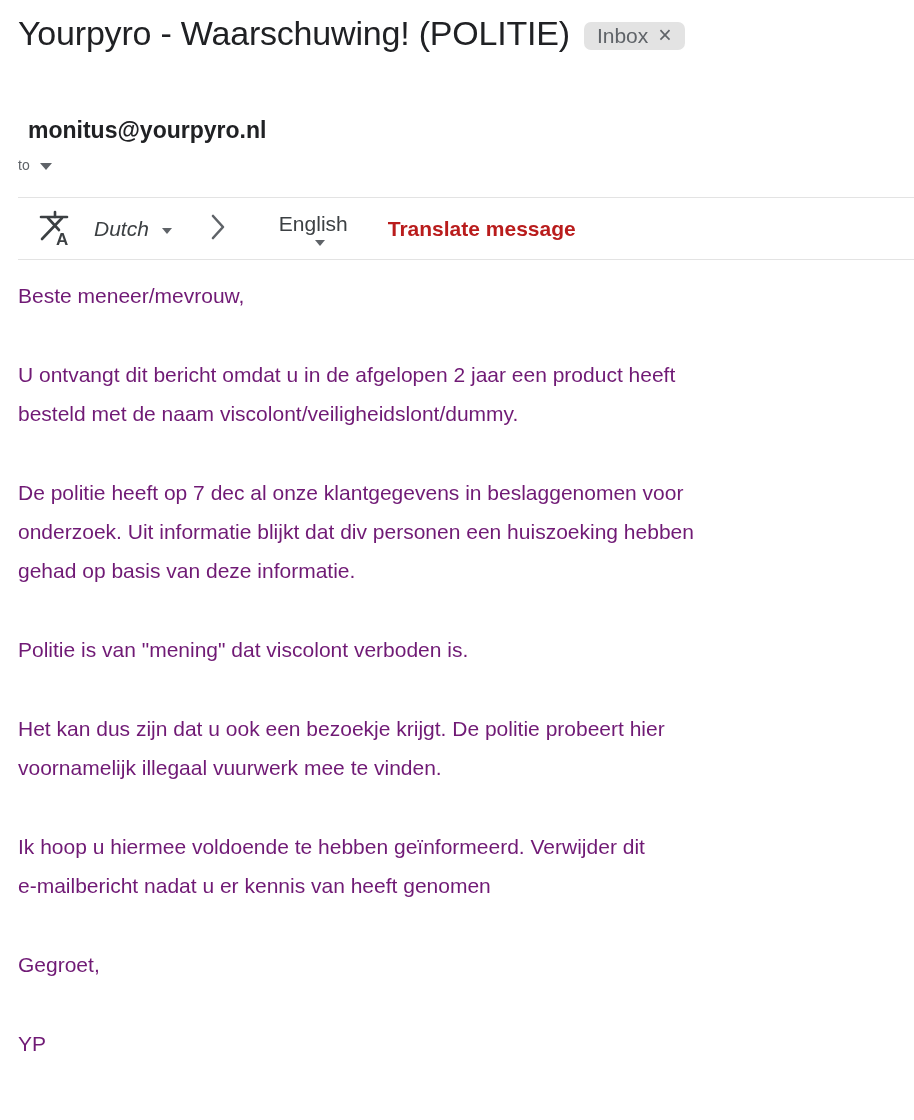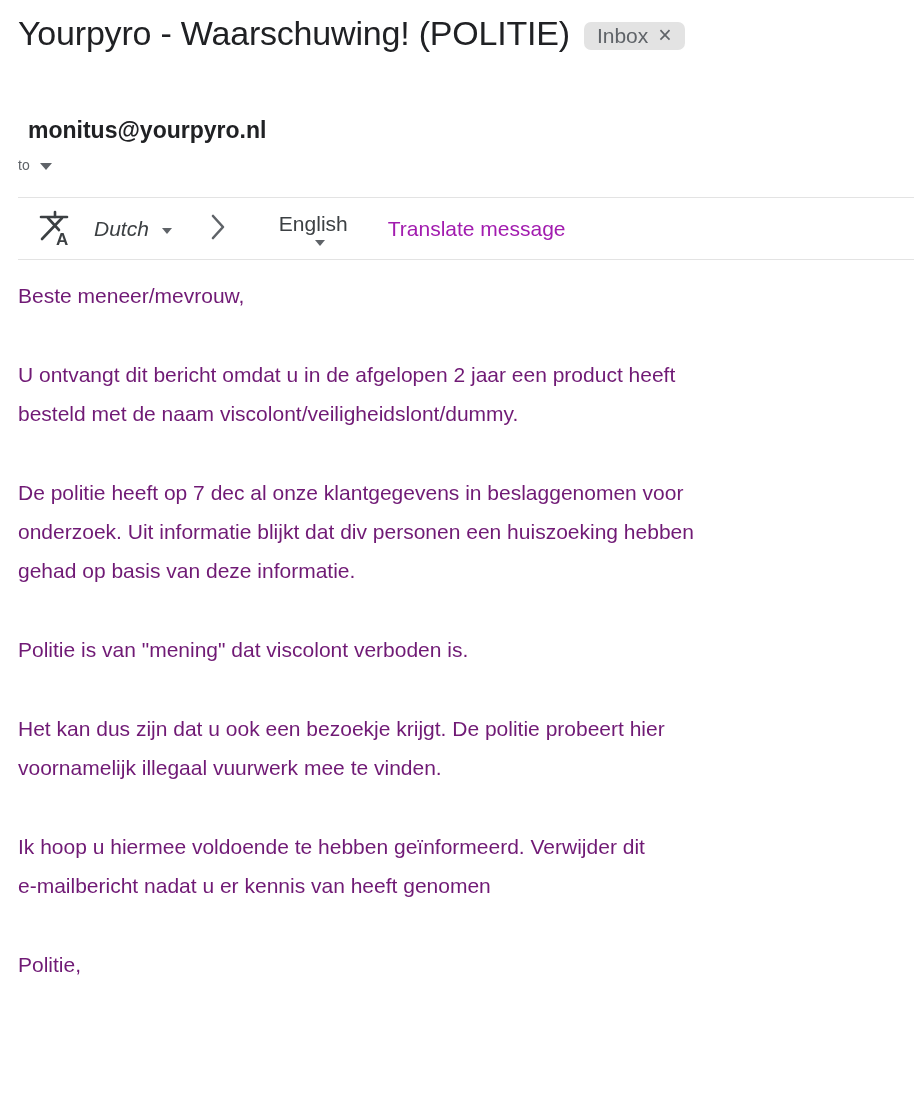--- a/index.html
+++ b/index.html
@@ -95,24 +95,25 @@
     border-right-width: 5px;
     border-top-width: 6px;
     margin-left: 13px;
     margin-top: 4px;
   }
   .src-lang { margin-left: 20px; font-style: italic; }
   .chevron-right { margin-left: 38px; flex: 0 0 auto; }
   .dst-lang { margin-left: 53px; flex-direction: column; }
   .translate-link {
     margin-left: 40px;
-    color: #a21caf;
+    color: #b91c1c;
     font-size: 21px;
     text-decoration: none;
     cursor: pointer;
+    font-weight: bold;
   }
 
   
   .email-body {
     margin: 16px 18px 0 18px;
     font-size: 21px;
     line-height: 39px;
     color: #701a75;
   }
   .email-body p {
@@ -177,16 +178,17 @@
     <p>U ontvangt dit bericht omdat u in de afgelopen 2 jaar een product heeft
 besteld met de naam viscolont/veiligheidslont/dummy.</p>
     <p>De politie heeft op 7 dec al onze klantgegevens in beslaggenomen voor
 onderzoek. Uit informatie blijkt dat div personen een huiszoeking hebben
 gehad op basis van deze informatie.</p>
     <p>Politie is van "mening" dat viscolont verboden is.</p>
     <p>Het kan dus zijn dat u ook een bezoekje krijgt. De politie probeert hier
 voornamelijk illegaal vuurwerk mee te vinden.</p>
     <p>Ik hoop u hiermee voldoende te hebben geïnformeerd. Verwijder dit
 e-mailbericht nadat u er kennis van heeft genomen</p>
-    <p>Politie,</p>
+    <p>Gegroet,</p>
+    <p>YP</p>
   </div>
 
 </div>
 
 </body></html>

